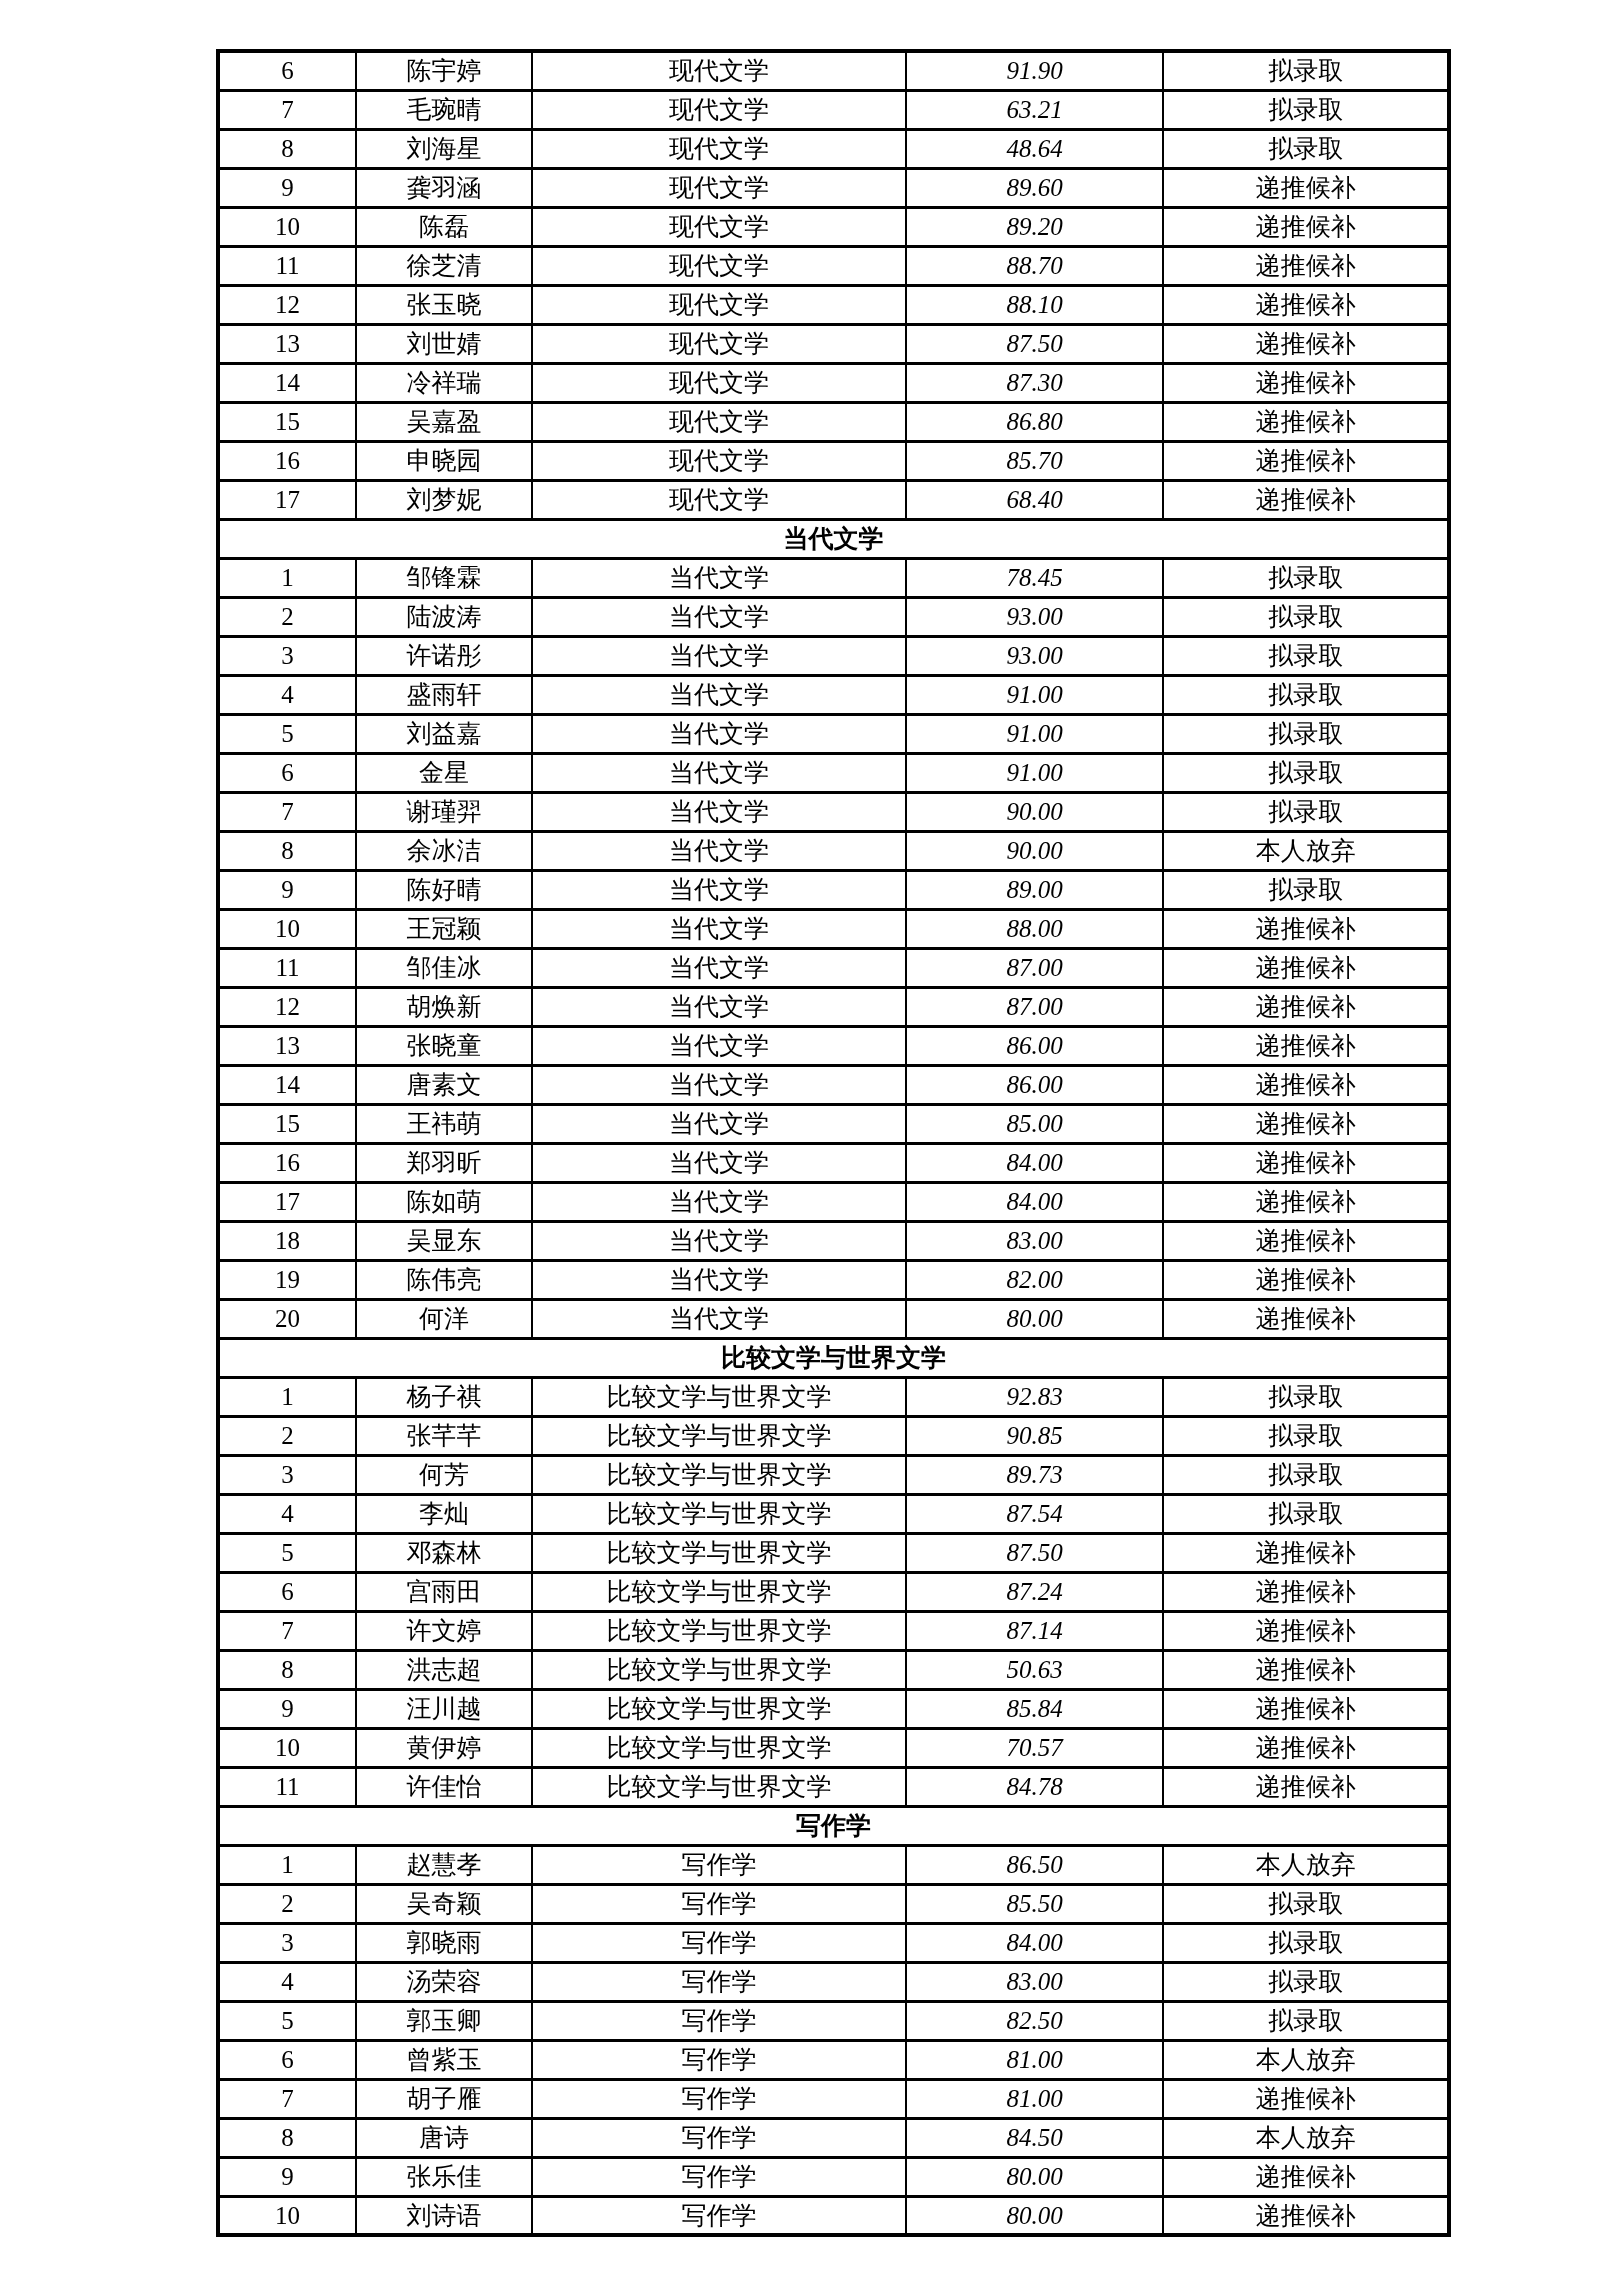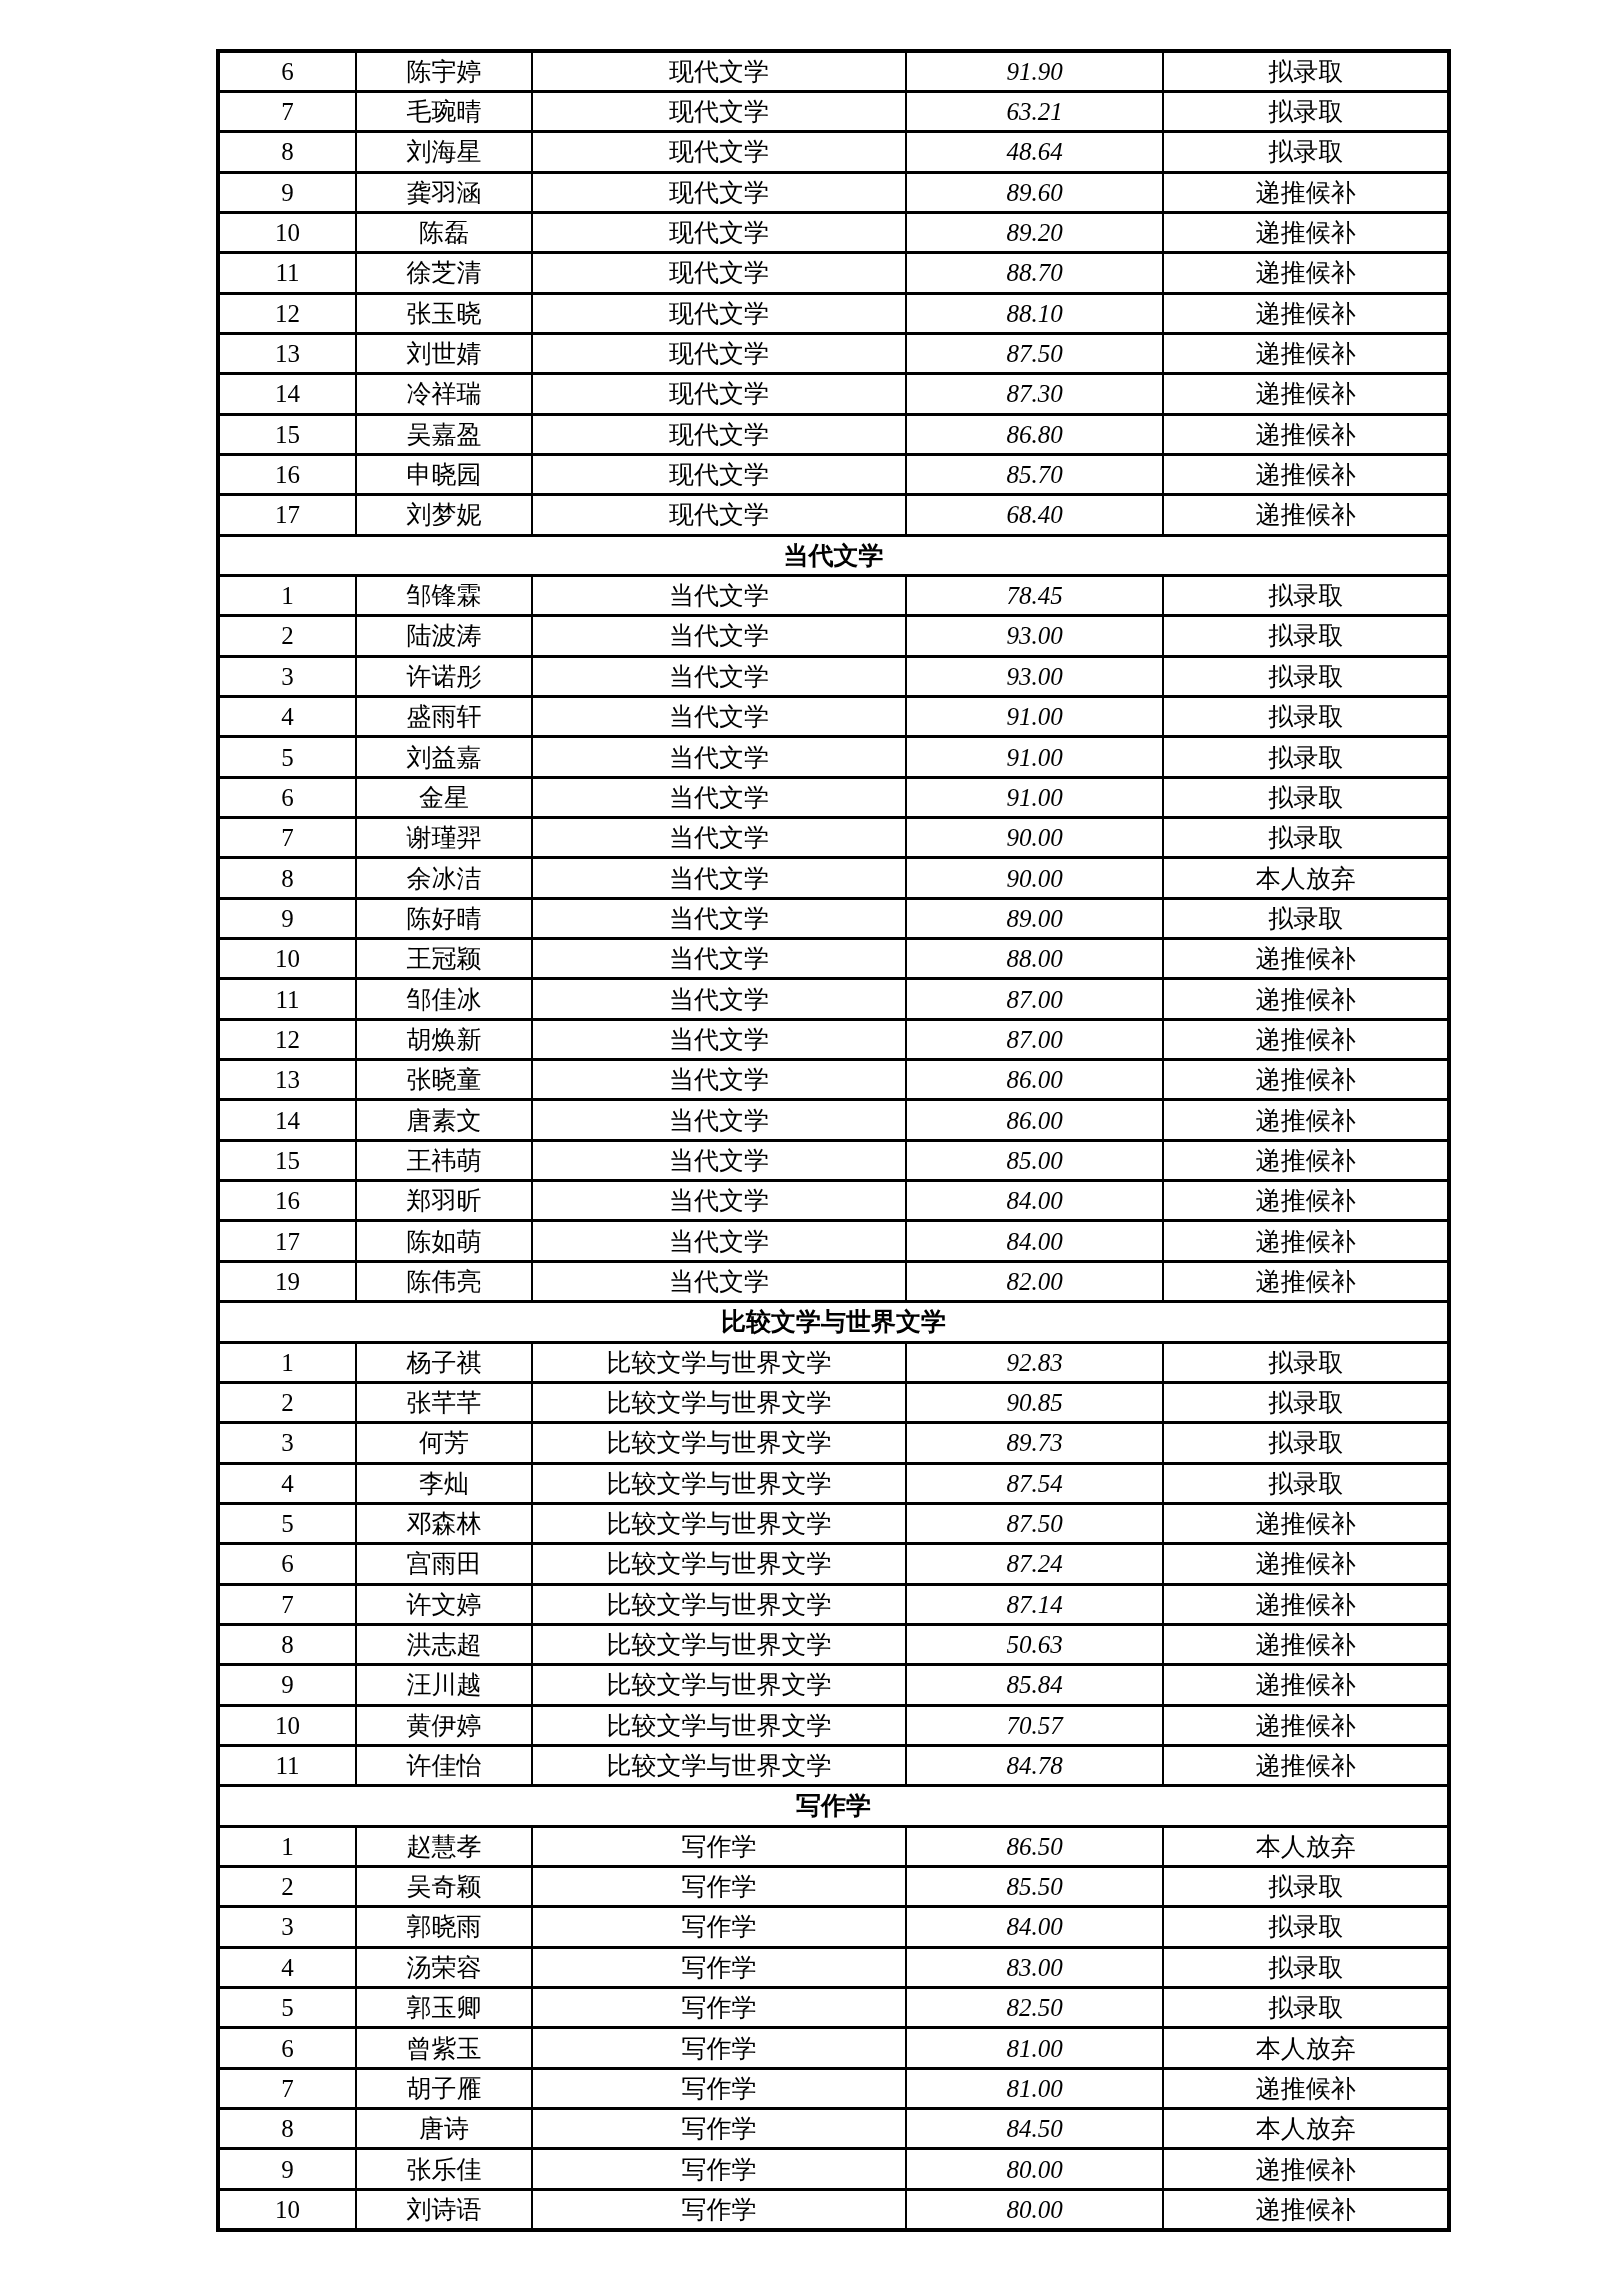--- a/index.html
+++ b/index.html
@@ -267,24 +267,38 @@
           <td class="status-cell">递推候补</td>
         </tr>
         <tr class="data-row">
           <td class="num-cell">17</td>
           <td class="name-cell">陈如萌</td>
           <td class="major-cell">当代文学</td>
           <td class="score-cell">84.00</td>
           <td class="status-cell">递推候补</td>
         </tr>
         <tr class="data-row">
+          <td class="num-cell">18</td>
+          <td class="name-cell">吴显东</td>
+          <td class="major-cell">当代文学</td>
+          <td class="score-cell">83.00</td>
+          <td class="status-cell">递推候补</td>
+        </tr>
+        <tr class="data-row">
           <td class="num-cell">19</td>
           <td class="name-cell">陈伟亮</td>
           <td class="major-cell">当代文学</td>
           <td class="score-cell">82.00</td>
+          <td class="status-cell">递推候补</td>
+        </tr>
+        <tr class="data-row">
+          <td class="num-cell">20</td>
+          <td class="name-cell">何洋</td>
+          <td class="major-cell">当代文学</td>
+          <td class="score-cell">80.00</td>
           <td class="status-cell">递推候补</td>
         </tr>
         <tr class="section-header-row">
           <td colspan="5" class="section-header-cell">比较文学与世界文学</td>
         </tr>
         <tr class="data-row">
           <td class="num-cell">1</td>
           <td class="name-cell">杨子祺</td>
           <td class="major-cell">比较文学与世界文学</td>
           <td class="score-cell">92.83</td>

